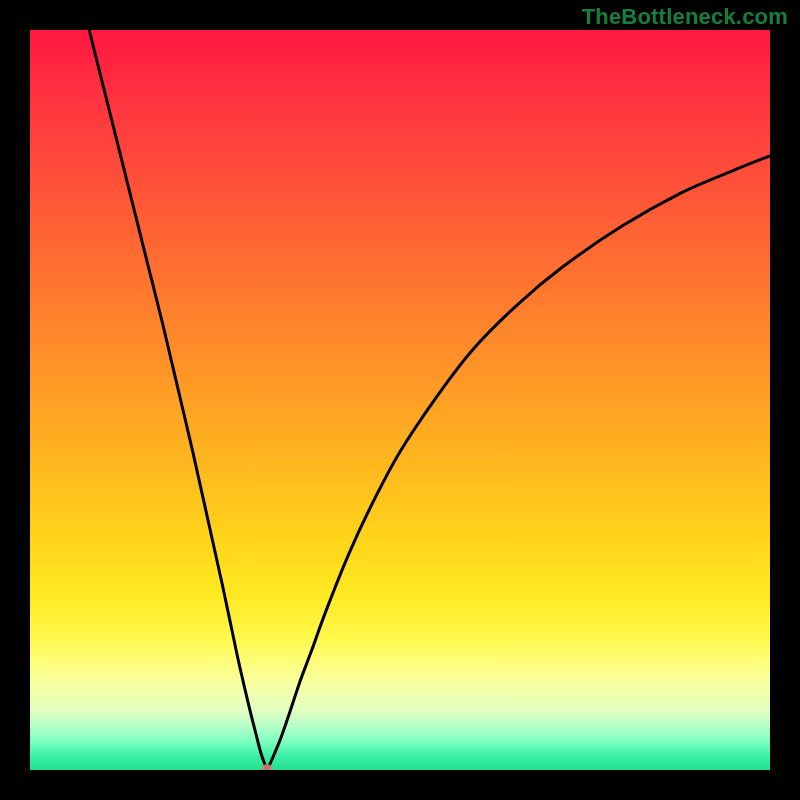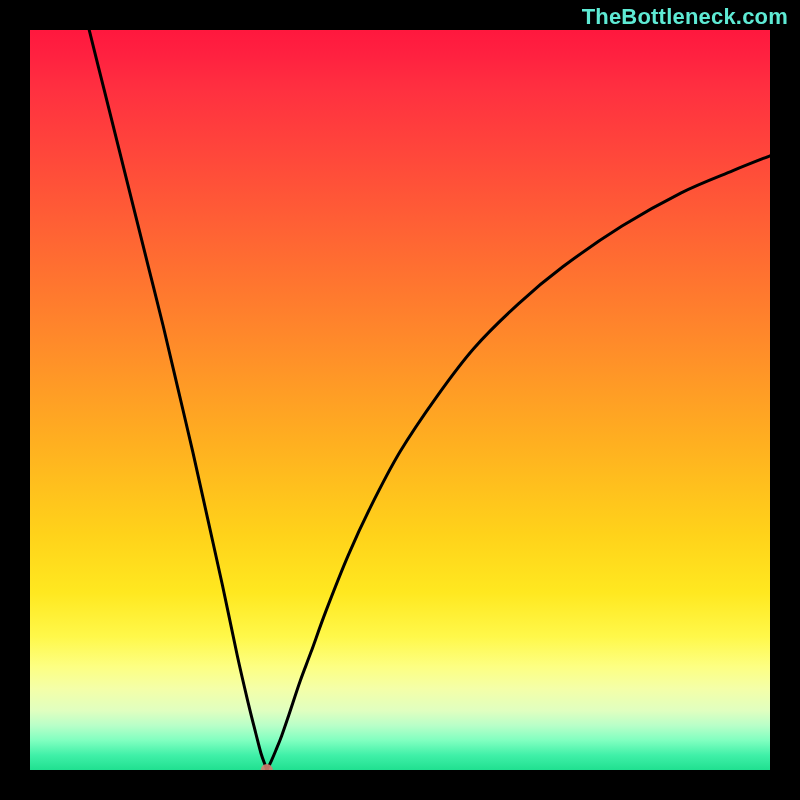--- a/index.html
+++ b/index.html
@@ -39,21 +39,21 @@
       #20e090 100%
     );
   }
 
   .watermark {
     position: absolute;
     top: 4px;
     right: 12px;
     font-size: 22px;
     font-weight: 600;
-    color: #5eead4;
+    color: #15803d;
     letter-spacing: 0.2px;
     font-family: Verdana, Geneva, sans-serif;
   }
 
   svg.curve {
     position: absolute;
     left: 0; top: 0;
     width: 100%;
     height: 100%;
   }

